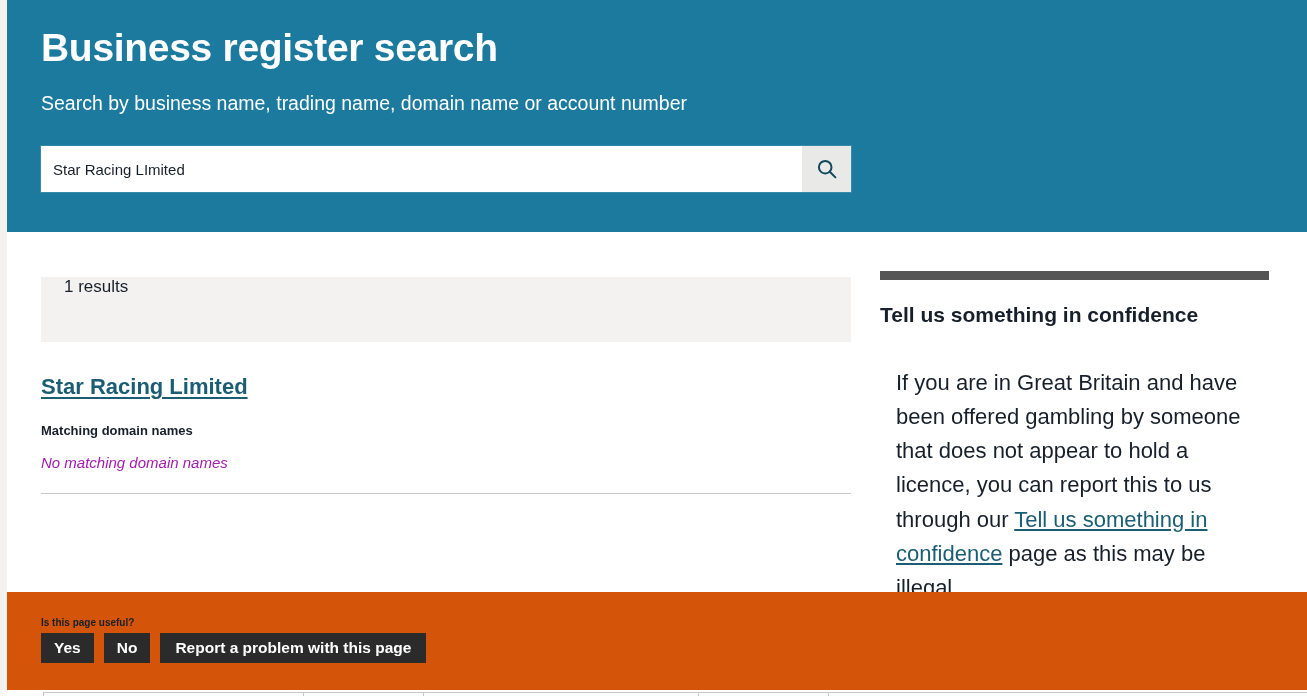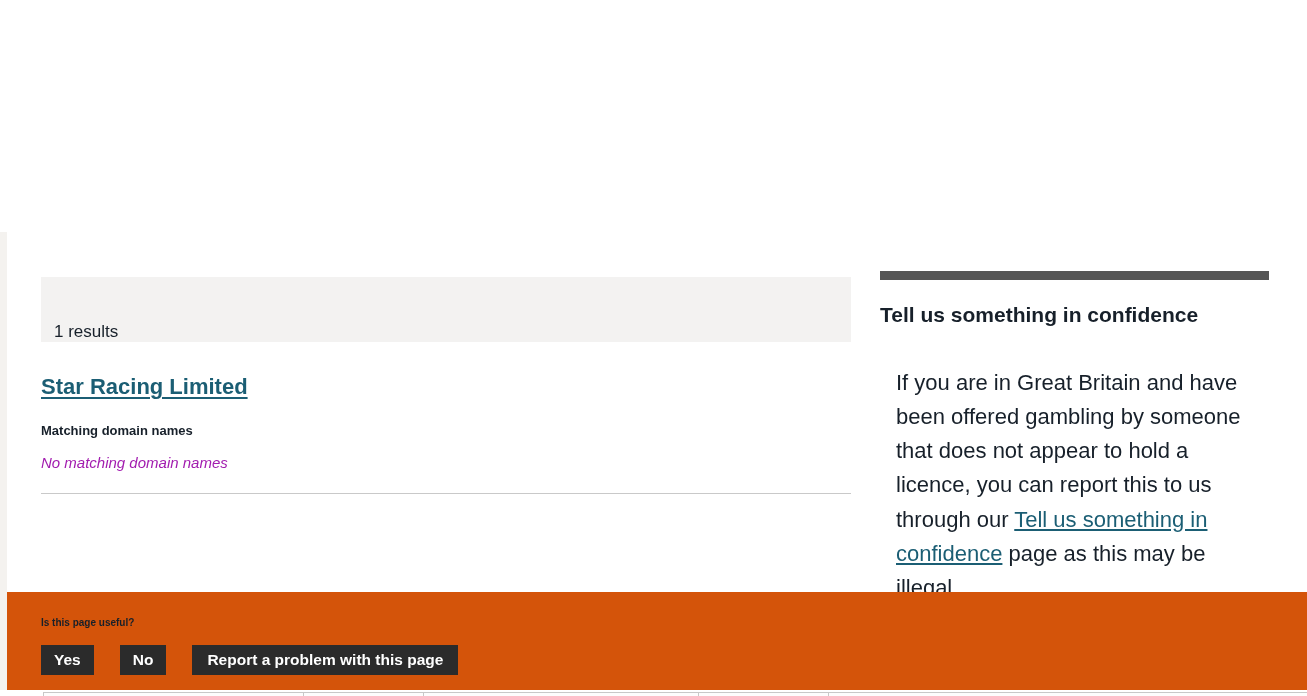--- a/index.html
+++ b/index.html
@@ -114,22 +114,22 @@
   .results-col {
     position: absolute;
     left: 41px;
     top: 45px;
     width: 810px;
   }
   .results-banner {
     background: #f3f2f1;
     height: 65px;
     display: flex;
-    align-items: flex-end;
-    padding-left: 13px;
+    align-items: flex-start;
+    padding-left: 23px;
   }
   .results-banner-text {
     font-size: 17px;
     color: #17202a;
     font-weight: 400;
   }
 
   .result-item { padding-top: 32px; }
   .result-link {
     display: inline-block;
@@ -227,23 +227,23 @@
   }
   .feedback-question {
     margin: 0;
     padding-top: 25px;
     font-size: 10px;
     font-weight: bold;
     color: #17202a;
     line-height: 1.2;
   }
   .feedback-buttons {
-    margin-top: 16px;
+    margin-top: 4px;
     display: flex;
-    gap: 26px;
+    gap: 10px;
     align-items: center;
   }
   .fb-btn {
     background: #2b2b2b;
     color: #ffffff;
     border: none;
     font-family: "Liberation Sans", sans-serif;
     font-size: 15.5px;
     font-weight: bold;
     line-height: 1;
@@ -273,20 +273,39 @@
     border-left: 1px solid #c8c8c8;
     border-top: 1px solid #c8c8c8;
     background: #fdfdfd;
   }
 </style>
 </head>
 <body>
 
 <div id="page">
 
+  <div class="header">
+    <div class="header-left-gutter"></div>
+    <div class="header-inner">
+      <h1 class="page-title">Business register search</h1>
+      <p class="page-subtitle">Search by business name, trading name, domain name or account number</p>
+    </div>
+
+    <div class="search-row">
+      <input class="search-input" type="text" value="Star Racing LImited" style="">
+      <button class="search-button" aria-label="Search">
+        <span>
+          <svg width="22" height="22" viewBox="0 0 22 22" fill="none" xmlns="http://www.w3.org/2000/svg">
+            <circle cx="9.2" cy="9.2" r="6.3" stroke="#12485c" stroke-width="2"></circle>
+            <line x1="13.8" y1="13.8" x2="19.4" y2="19.4" stroke="#12485c" stroke-width="2" stroke-linecap="round"></line>
+          </svg>
+        </span>
+      </button>
+    </div>
+  </div>
 
   <div class="content">
     <div class="content-left-gutter"></div>
 
     <div class="results-col">
 
       <div class="results-banner">
         <span class="results-banner-text">1 results</span>
       </div>
 

